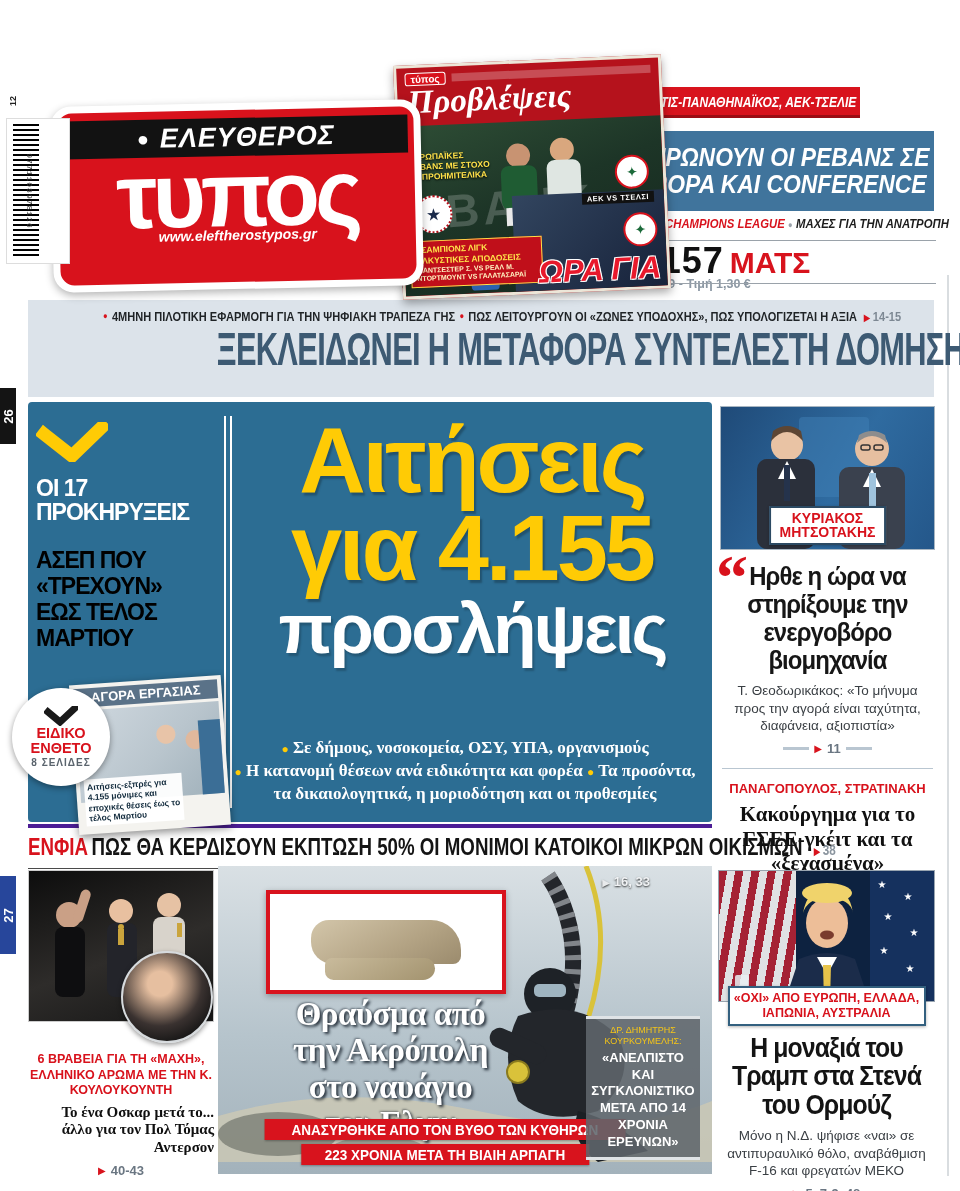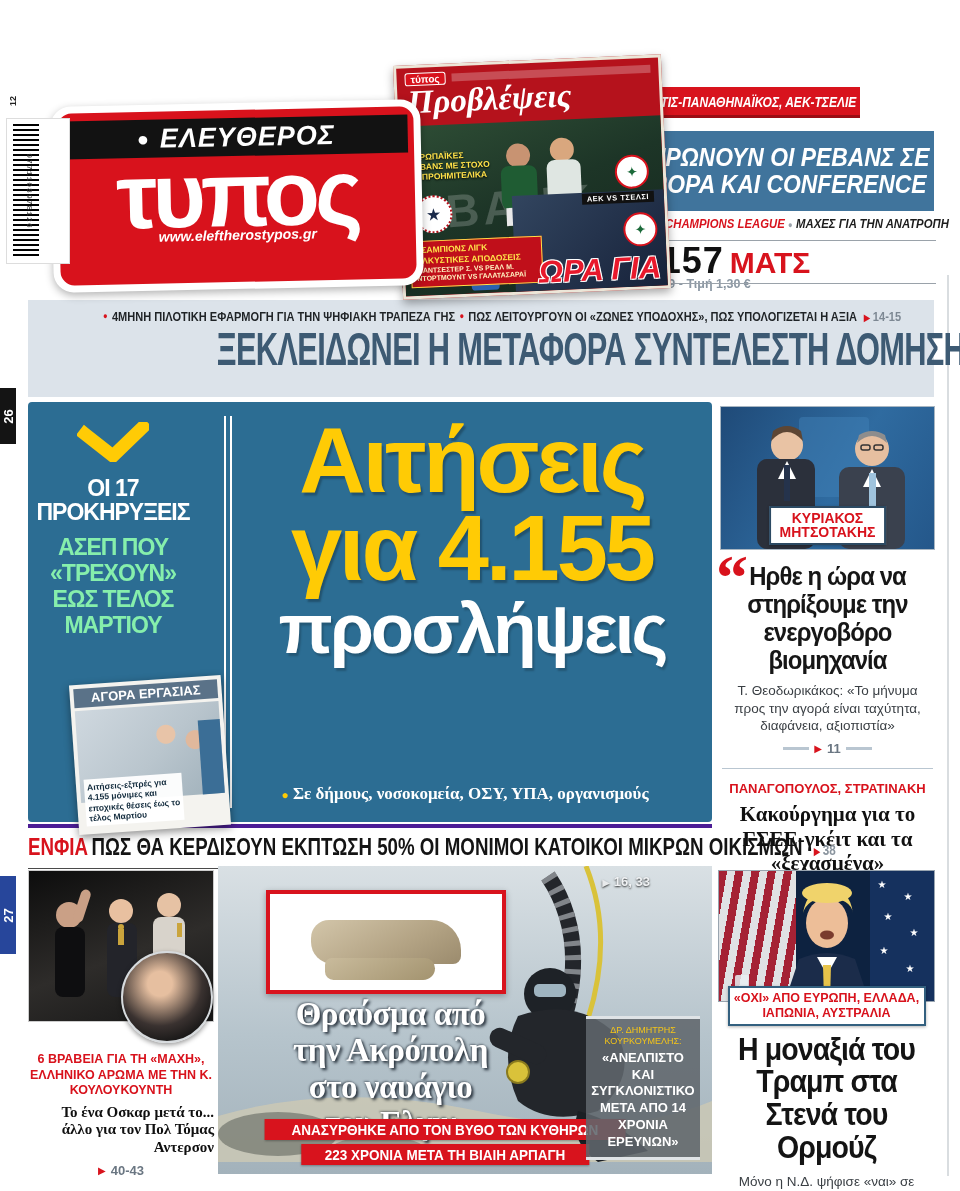--- a/index.html
+++ b/index.html
@@ -76,23 +76,23 @@
   
   .band{position:absolute;left:28px;top:300px;width:906px;height:97px;background:#dce3ea;text-align:center;padding-top:9px;box-sizing:border-box;}
   .band-top{font-size:13px;font-weight:800;color:#1f2326;}
   .dot-red{color:#d8131d;font-size:9px;vertical-align:2px;margin:0 5px;}
   .ref-arr{color:#d8131d;font-size:10px;margin:0 3px 0 8px;}
   .ref-num{color:#7d8893;font-weight:800;}
   .band-head{margin-top:2px;color:#3d5a73;font-weight:900;font-size:46px;letter-spacing:-1px;line-height:1;}
 
   
   .lead{position:absolute;left:28px;top:402px;width:684px;height:420px;background:#2c6d93;border-radius:4px;}
-  .lead-side{position:absolute;left:0;top:20px;width:170px;text-align:center;}
+  .lead-side{position:absolute;left:8px;top:20px;width:170px;text-align:left;}
   .side-white{margin-top:10px;color:#fff;font-weight:900;font-size:23px;line-height:1.05;letter-spacing:-1px;}
-  .side-yellow{margin-top:11px;color:#86efac;font-weight:900;font-size:23px;line-height:1.12;letter-spacing:-1px;}
+  .side-yellow{margin-top:24px;color:#000000;font-weight:900;font-size:23px;line-height:1.12;letter-spacing:-1px;}
   .lead-divider{position:absolute;left:196px;top:14px;bottom:14px;width:4px;border-left:2px solid #fff;border-right:2px solid #fff;}
   .lead-main{position:absolute;left:214px;top:14px;width:460px;text-align:center;}
   .lh{font-weight:900;letter-spacing:-3px;}
   .lh.y{color:#ffcb05;font-size:92px;line-height:.96;text-shadow:2px 3px 2px rgba(0,0,0,.25);}
   .lh.w{color:#fff;font-size:71px;line-height:1.02;text-shadow:2px 3px 2px rgba(0,0,0,.2);}
   .lead-bullets{position:absolute;left:198px;right:8px;bottom:16px;text-align:center;color:#fff;
                 font-family:"Liberation Serif",serif;font-weight:700;font-size:17px;line-height:1.35;}
   .ydot{color:#ffcb05;font-size:12px;}
   .insert{position:absolute;left:46px;bottom:-8px;width:152px;height:150px;background:#f4f3ef;box-shadow:0 3px 8px rgba(0,0,0,.45);
           transform:rotate(-4deg);z-index:3;padding:4px;box-sizing:border-box;overflow:hidden;}
@@ -167,21 +167,21 @@
   .eq-text{color:#fff;font-size:13px;font-weight:700;line-height:1.3;margin-top:2px;}
 
   
   .col-trump{position:absolute;left:718px;top:870px;width:217px;}
   .photo.trump{height:130px;background:#0d2240;border:1px solid #99a5b0;}
   .flag-stripes{position:absolute;left:0;top:0;bottom:0;width:36%;background:repeating-linear-gradient(100deg,#b22234 0 8px,#f2f2f2 8px 16px);opacity:.92;}
   .flag-stars{position:absolute;right:0;top:0;bottom:0;width:30%;background:#15315e;}
   .star{position:absolute;color:#fff;font-size:10px;}
   .trump-label{position:relative;margin:-16px auto 0;width:190px;border:2px solid #33607f;padding:3px 2px;
                font-size:12.5px;line-height:1.18;z-index:2;}
-  .big-head{margin-top:8px;text-align:center;font-weight:900;font-size:31px;letter-spacing:-1px;line-height:1.06;color:#141414;}
+  .big-head{margin-top:8px;text-align:center;font-weight:900;font-size:27px;letter-spacing:-1px;line-height:1.06;color:#141414;}
   .page-edge{position:absolute;right:11px;top:275px;bottom:15px;width:2px;background:#c9ced3;opacity:.7;}
 </style>
 </head>
 <body>
 
 <div class="page">
 
   <div class="tab tab-top">
     <span class="vtext">26</span>
   </div>
@@ -287,27 +287,41 @@
     <div class="lead-main">
       <div class="lh y">Αιτήσεις</div>
       <div class="lh y">για 4.155</div>
       <div class="lh w">προσλήψεις</div>
     </div>
     <div class="lead-bullets">
       <div>
         <span class="ydot">●</span>
         <span>Σε δήμους, νοσοκομεία, ΟΣΥ, ΥΠΑ, οργανισμούς</span>
       </div>
+      <div>
+        <span class="ydot">●</span>
+        <span>Η κατανομή θέσεων ανά ειδικότητα και φορέα</span>
+        <span class="ydot">●</span>
+        <span>Τα προσόντα, τα δικαιολογητικά, η μοριοδότηση και οι προθεσμίες</span>
+      </div>
     </div>
     <div class="insert">
       <div class="insert-head">ΑΓΟΡΑ ΕΡΓΑΣΙΑΣ</div>
       <div class="insert-photo">
         <div class="insert-side"></div>
       </div>
       <div class="insert-text">Αιτήσεις-εξπρές για 4.155 μόνιμες και εποχικές θέσεις έως το τέλος Μαρτίου</div>
+    </div>
+    <div class="insert-badge">
+      <svg width="34" height="20" viewBox="0 0 34 20">
+        <polyline points="4,6 16,16 31,2" fill="none" stroke="#1a1a1a" stroke-width="7" stroke-linecap="square"></polyline>
+      </svg>
+      <div class="ib-red">ΕΙΔΙΚΟ</div>
+      <div class="ib-red">ΕΝΘΕΤΟ</div>
+      <div class="ib-gray">8 ΣΕΛΙΔΕΣ</div>
     </div>
   </div>
 
   <div class="col-right">
     <div class="photo mits">
       <svg width="215" height="142" viewBox="0 0 215 142" style="position:absolute;left:0;top:0;">
         <rect x="78" y="10" width="70" height="80" rx="4" fill="#3f7fb5" opacity=".5"></rect>
         <circle cx="66" cy="38" r="16" fill="#e9c3a4"></circle>
         <path d="M50,34 Q66,16 82,34 L80,24 Q66,14 52,24 Z" fill="#5d4634"></path>
         <rect x="36" y="52" width="58" height="90" rx="10" fill="#2b303b"></rect>

